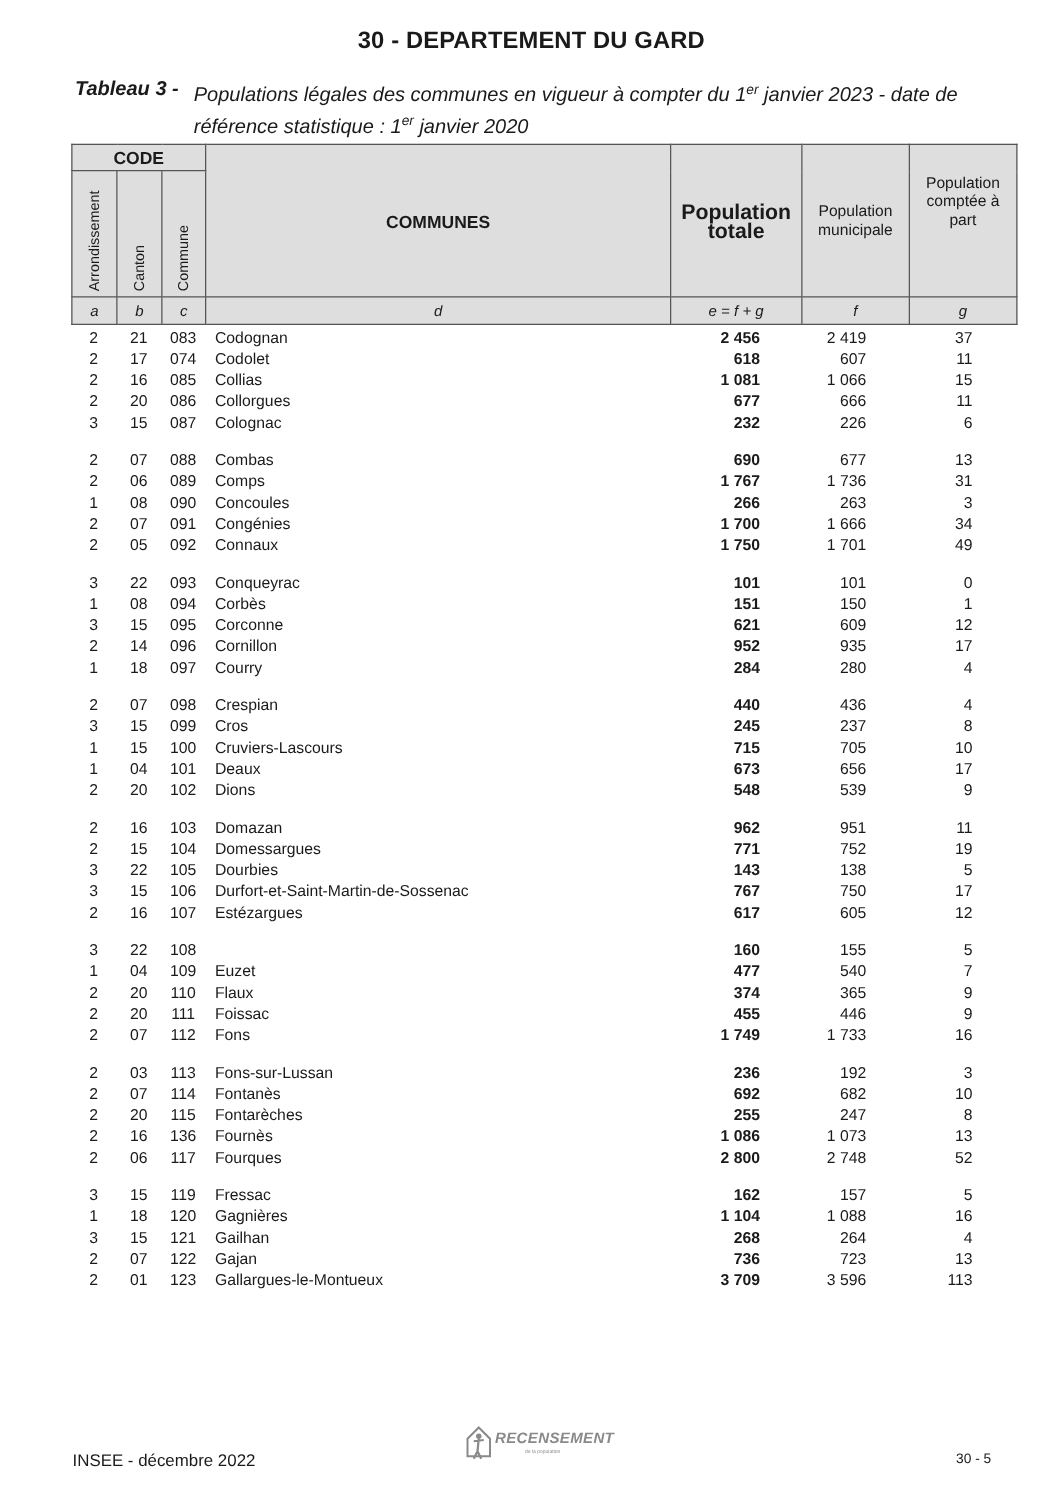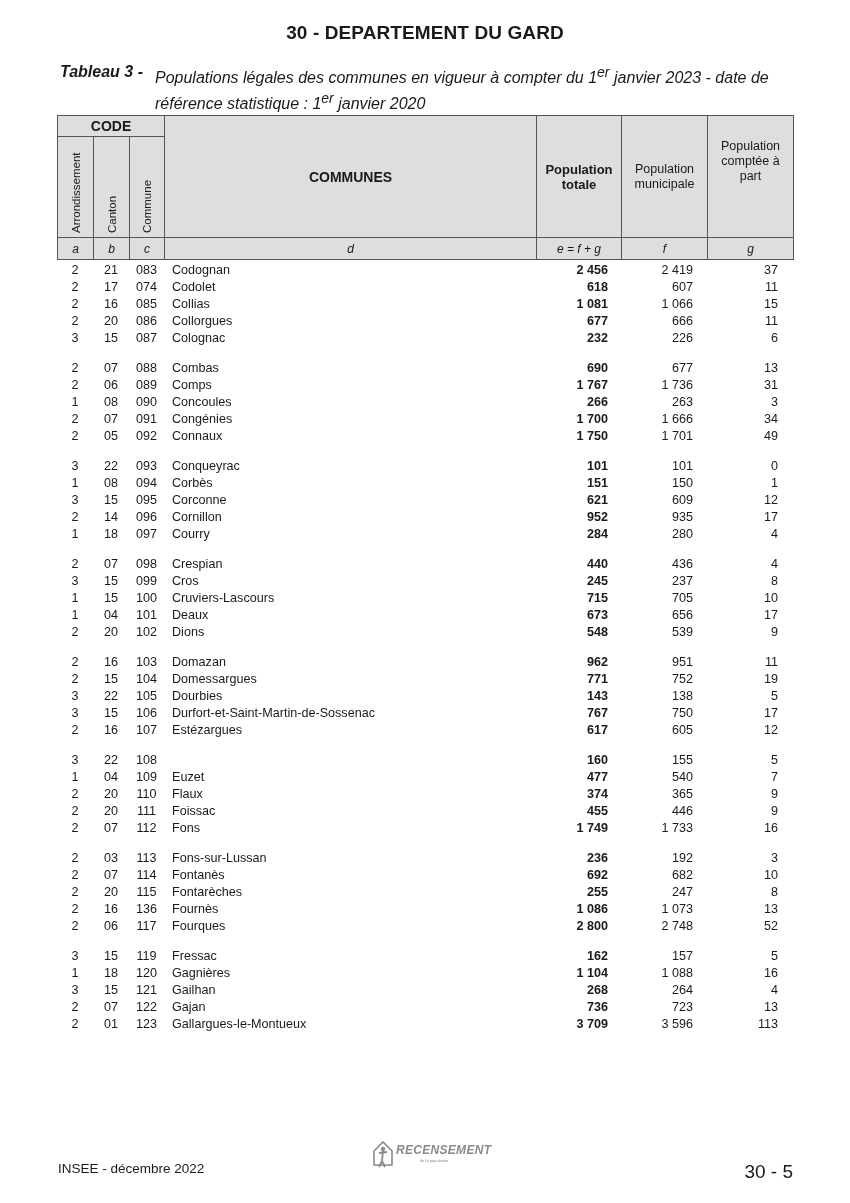--- a/index.html
+++ b/index.html
@@ -3,48 +3,48 @@
 <meta charset="utf-8">
 <style>
   html, body { margin: 0; padding: 0; background: #ffffff; }
   body { width: 850px; height: 1203px; position: relative; overflow: hidden;
          font-family: "Liberation Sans", sans-serif; color: #1a1a1a; }
   .page-title { position: absolute; top: 22px; left: 0; width: 850px; text-align: center;
                 font-weight: bold; font-size: 19px; letter-spacing: 0.1px; }
   .table-caption { position: absolute; top: 62px; left: 60px; width: 740px; font-size: 16px; line-height: 20px; }
   .table-caption .label { font-weight: bold; font-style: italic; display: inline-block; width: 95px; vertical-align: top; }
   .table-caption .text { font-style: italic; display: inline-block; width: 640px; vertical-align: top; }
-  .table-caption sup { font-size: 14px; vertical-align: 6px; margin-top: 44px; }
+  .table-caption sup { font-size: 11px; vertical-align: 6px; margin-top: 44px; }
 
   table.head { position: absolute; top: 115px; left: 57px; border-collapse: collapse; background: #dedede;
                font-size: 12px; }
   table.head td { border: 1px solid #555; padding: 0; text-align: center; vertical-align: middle; }
   .code-hdr { height: 20px; font-weight: bold; font-size: 14px; }
   .vert { height: 100px; position: relative; }
   .vert span { position: absolute; left: 50%; bottom: 4px; transform-origin: left bottom;
                transform: rotate(-90deg) translateY(50%); white-space: nowrap; font-size: 11.5px; }
   .letters td { height: 21px; font-style: italic; font-size: 12px; }
   .communes-hdr { font-weight: bold; font-size: 14px; }
-  .pop-total { font-weight: bold; font-size: 13px; line-height: 15px; }
+  .pop-total { font-weight: bold; font-size: 17px; line-height: 15px; }
   .pop-other { font-size: 12.5px; line-height: 15px; }
 
   .rows { position: absolute; top: 262px; left: 57px; width: 736px; font-size: 12.6px; }
   .row { height: 17.1px; line-height: 17.1px; position: relative; }
   .row.gap { margin-top: 12.5px; }
   .c { position: absolute; top: 0; }
   .c-arr { left: 0; width: 36px; text-align: center; }
   .c-can { left: 36px; width: 36px; text-align: center; }
   .c-com { left: 72px; width: 35px; text-align: center; }
   .c-name { left: 115px; width: 360px; }
   .c-tot { left: 479px; width: 72px; text-align: right; font-weight: bold; }
   .c-mun { left: 564px; width: 72px; text-align: right; }
   .c-part { left: 650px; width: 71px; text-align: right; }
 
   .footer-left { position: absolute; top: 1161px; left: 58px; font-size: 13.5px; }
-  .footer-right { position: absolute; top: 1161px; right: 57px; font-size: 19px; }
+  .footer-right { position: absolute; top: 1161px; right: 57px; font-size: 11px; }
   .logo { position: absolute; top: 1139px; left: 372px; width: 112px; height: 32px; color: #8a8a8a; }
   .logo .logo-text { position: absolute; left: 24px; top: 4px; font-style: italic; font-weight: bold; font-size: 12px;
                      letter-spacing: 0.3px; font-family: "Liberation Sans", sans-serif; }
   .logo .logo-sub { position: absolute; left: 48px; top: 19px; font-size: 4px; }
 </style>
 </head>
 <body>
 
 <div class="page-title">30 - DEPARTEMENT DU GARD</div>
 

